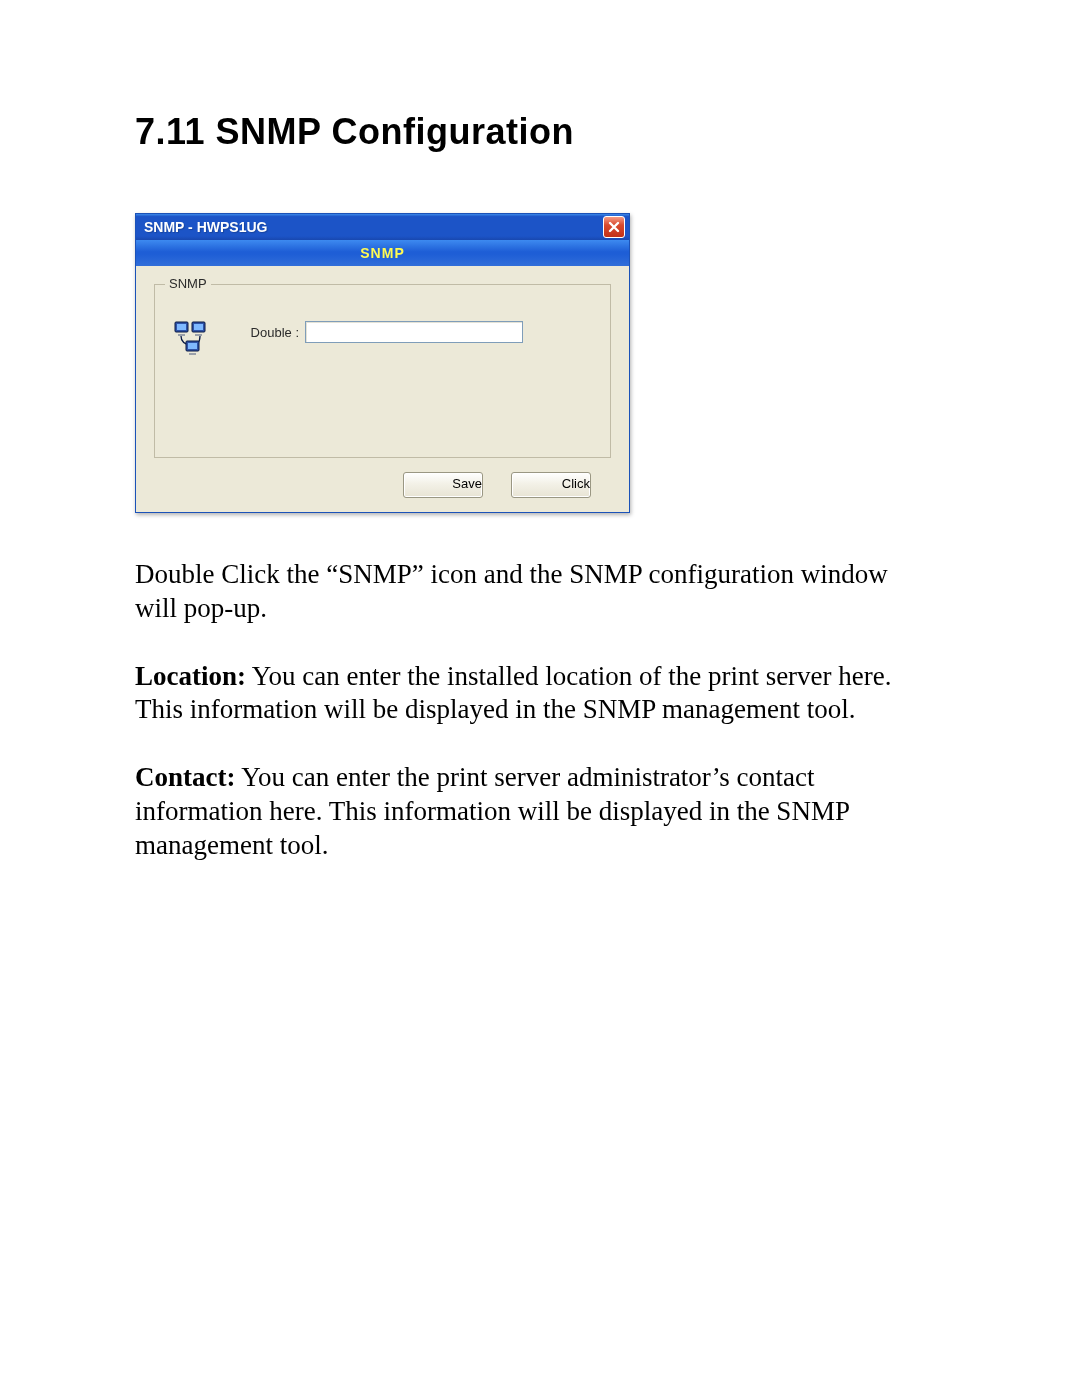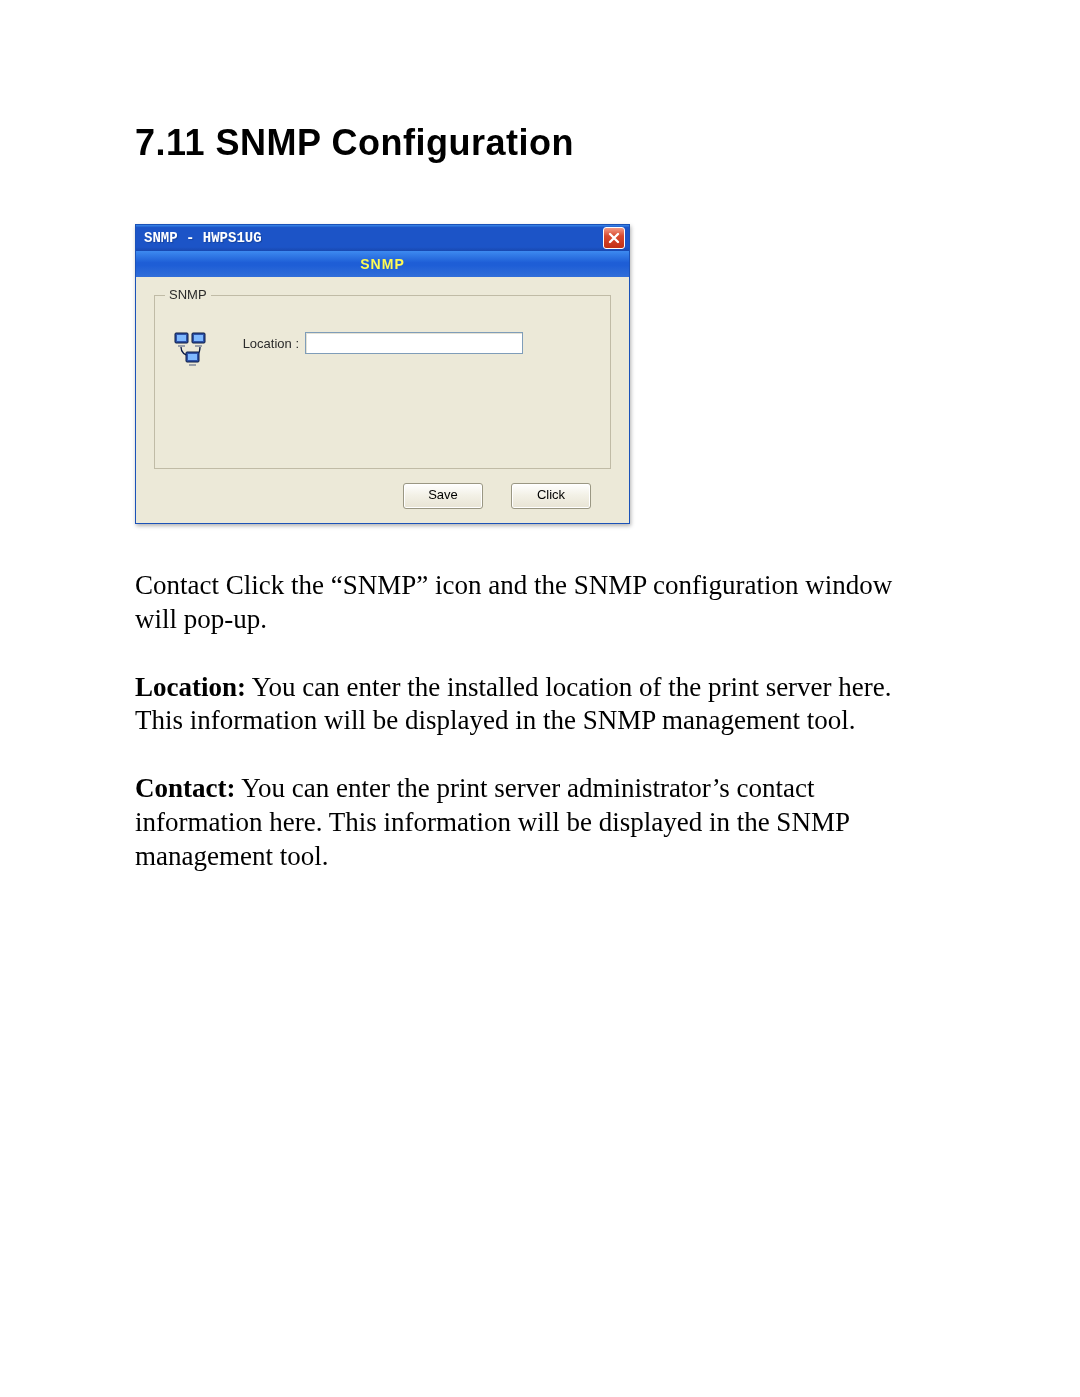--- a/index.html
+++ b/index.html
@@ -11,21 +11,21 @@
     font-family: "Times New Roman", Times, serif;
     color: #000;
   }
   .page {
     padding: 110px 130px 0 135px;
   }
   h1.section-heading {
     font-family: Helvetica, Arial, sans-serif;
     font-weight: bold;
     font-size: 36px;
-    margin: 12px 0 60px 0;
+    margin: 1px 0 60px 0;
     letter-spacing: 0.5px;
   }
 
   
   .dialog {
     width: 493px;
     border: 1px solid #1b52b8;
     box-shadow: 1px 2px 4px rgba(0,0,0,0.3);
     font-family: Tahoma, Arial, sans-serif;
     font-size: 13px;
@@ -38,21 +38,20 @@
     justify-content: space-between;
     height: 26px;
     padding: 0 4px 0 8px;
     background: linear-gradient(to bottom, #3a87e8 0%, #1c54c7 10%, #1c54c7 85%, #1848b0 100%);
     color: #ffffff;
     font-weight: bold;
     font-size: 14px;
   }
   .titlebar .title-text {
     text-shadow: 1px 1px 1px rgba(0,0,0,0.2);
-    font-family: Liberation Mono, monospace;
   }
   .close-btn {
     width: 20px;
     height: 20px;
     background: linear-gradient(to bottom, #f59a84, #d84a2f 40%, #c23016);
     border: 1px solid #ffffff;
     border-radius: 3px;
     display: flex;
     align-items: center;
     justify-content: center;
@@ -136,21 +135,21 @@
   .win-btn {
     width: 78px;
     height: 24px;
     background: linear-gradient(to bottom, #ffffff, #f3f1e7 45%, #e8e4d4);
     border: 1px solid #9a9783;
     border-radius: 3px;
     font-family: Tahoma, Arial, sans-serif;
     font-size: 13px;
     color: #000;
     box-shadow: 0 0 0 1px #ffffff inset;
-    text-align: center;
+    text-align: right;
     line-height: 22px;
   }
 
   
   .body-text p {
     font-size: 27px;
     line-height: 1.25;
     margin: 0 0 34px 0;
     max-width: 780px;
   }
@@ -191,36 +190,36 @@
 
               <path d="M8 17 Q 8 25 18 26 Q 27 27 27 17" stroke="#0a1a45" stroke-width="1.3" fill="none"></path>
 
               <rect x="13" y="22" width="13" height="10" rx="1" fill="#2e53a8" stroke="#0a1a45"></rect>
               <rect x="15" y="24" width="9" height="6" fill="#7fb9ff"></rect>
               <rect x="16" y="34" width="7" height="2" fill="#9aa0aa"></rect>
             </svg>
           </span>
           <div class="fields">
             <div class="field-row">
-              <label>Location :</label>
+              <label>Double :</label>
               <input type="text" value="" style="">
             </div>
           </div>
         </div>
       </div>
 
       <div class="button-row">
         <div class="win-btn">Save</div>
         <div class="win-btn">Click</div>
       </div>
     </div>
   </div>
 
   <div class="body-text">
-    <p>Contact Click the “SNMP” icon and the SNMP configuration window will pop-up.</p>
+    <p>Double Click the “SNMP” icon and the SNMP configuration window will pop-up.</p>
     <p>
       <span class="bold">Location:</span><span> You can enter the installed location of the print server here. This information will be displayed in the SNMP management tool.</span>
     </p>
     <p>
       <span class="bold">Contact:</span><span> You can enter the print server administrator’s contact information here. This information will be displayed in the SNMP management tool.</span>
     </p>
   </div>
 
 </div>
 

